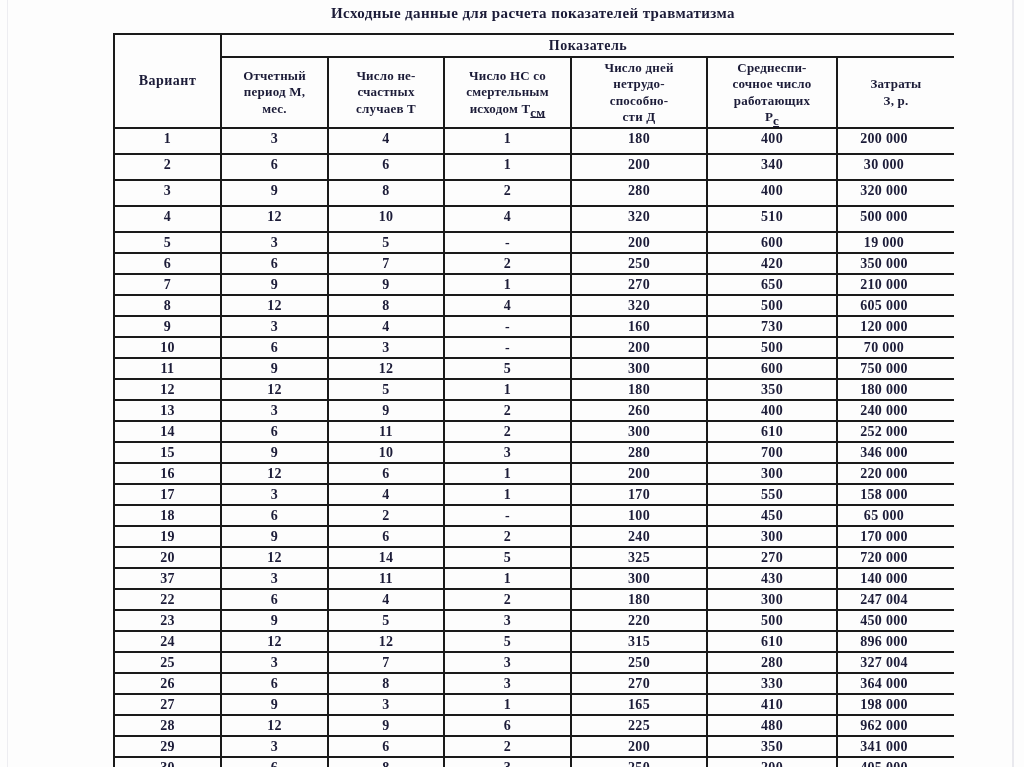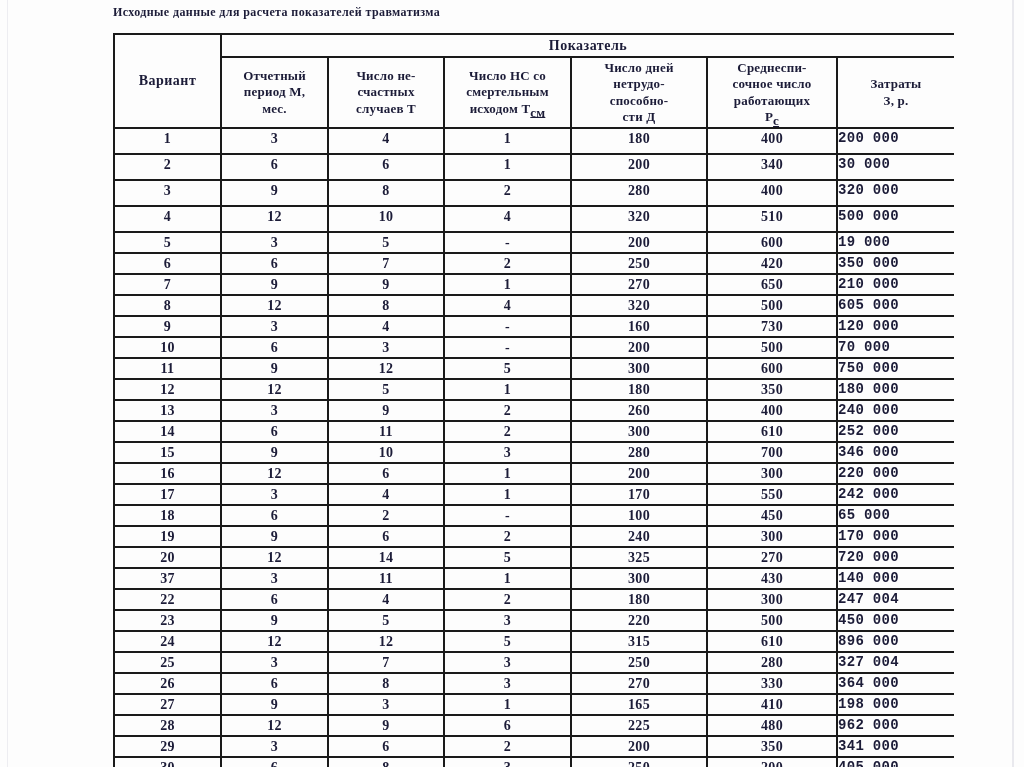--- a/index.html
+++ b/index.html
@@ -14,21 +14,22 @@
     overflow: hidden;
     background: var(--bg);
     position: relative;
     font-family: "Liberation Serif", serif;
   }
   .edge-left  { position: absolute; left: 7px;    top: 0; width: 1px; height: 767px; background: #ededf1; }
   .edge-right { position: absolute; left: 1012px; top: 0; width: 2px; height: 767px; background: #e9e9ee; }
 
   .title {
     position: absolute; top: 5px; left: 113px; width: 840px;
-    font-weight: bold; font-size: 12px;
+    text-align: center;
+    font-weight: bold; font-size: 15px;
     letter-spacing: 0.4px;
     color: var(--text);
     white-space: nowrap;
   }
 
   table.tbl {
     position: absolute; top: 33px; left: 113px;
     border-collapse: collapse;
     table-layout: fixed;
   }
@@ -70,23 +71,22 @@
   .tbl tbody tr:nth-child(-n+4) { height: 26px; }
   .tbl tbody td {
     font-size: 14px;
     text-align: center;
     vertical-align: top;
     padding: 1px 0 0 0;
     line-height: 17px;
     letter-spacing: 0.3px;
   }
   .tbl tbody td.col-costs {
-    text-align: left;
+    text-align: center;
     padding-right: 24px;
-    font-family: Liberation Mono, monospace;
   }
 </style>
 </head>
 <body>
 
 <div class="edge-left"></div>
 <div class="edge-right"></div>
 
 <div class="title">Исходные данные для расчета показателей травматизма</div>
 
@@ -259,21 +259,21 @@
         <td class="col-avg-workers">300</td>
         <td class="col-costs">220 000</td>
       </tr>
       <tr>
         <td class="col-variant">17</td>
         <td class="col-reporting-period">3</td>
         <td class="col-accidents-count">4</td>
         <td class="col-fatal-accidents">1</td>
         <td class="col-disability-days">170</td>
         <td class="col-avg-workers">550</td>
-        <td class="col-costs">242 000</td>
+        <td class="col-costs">158 000</td>
       </tr>
       <tr>
         <td class="col-variant">18</td>
         <td class="col-reporting-period">6</td>
         <td class="col-accidents-count">2</td>
         <td class="col-fatal-accidents">-</td>
         <td class="col-disability-days">100</td>
         <td class="col-avg-workers">450</td>
         <td class="col-costs">65 000</td>
       </tr>

